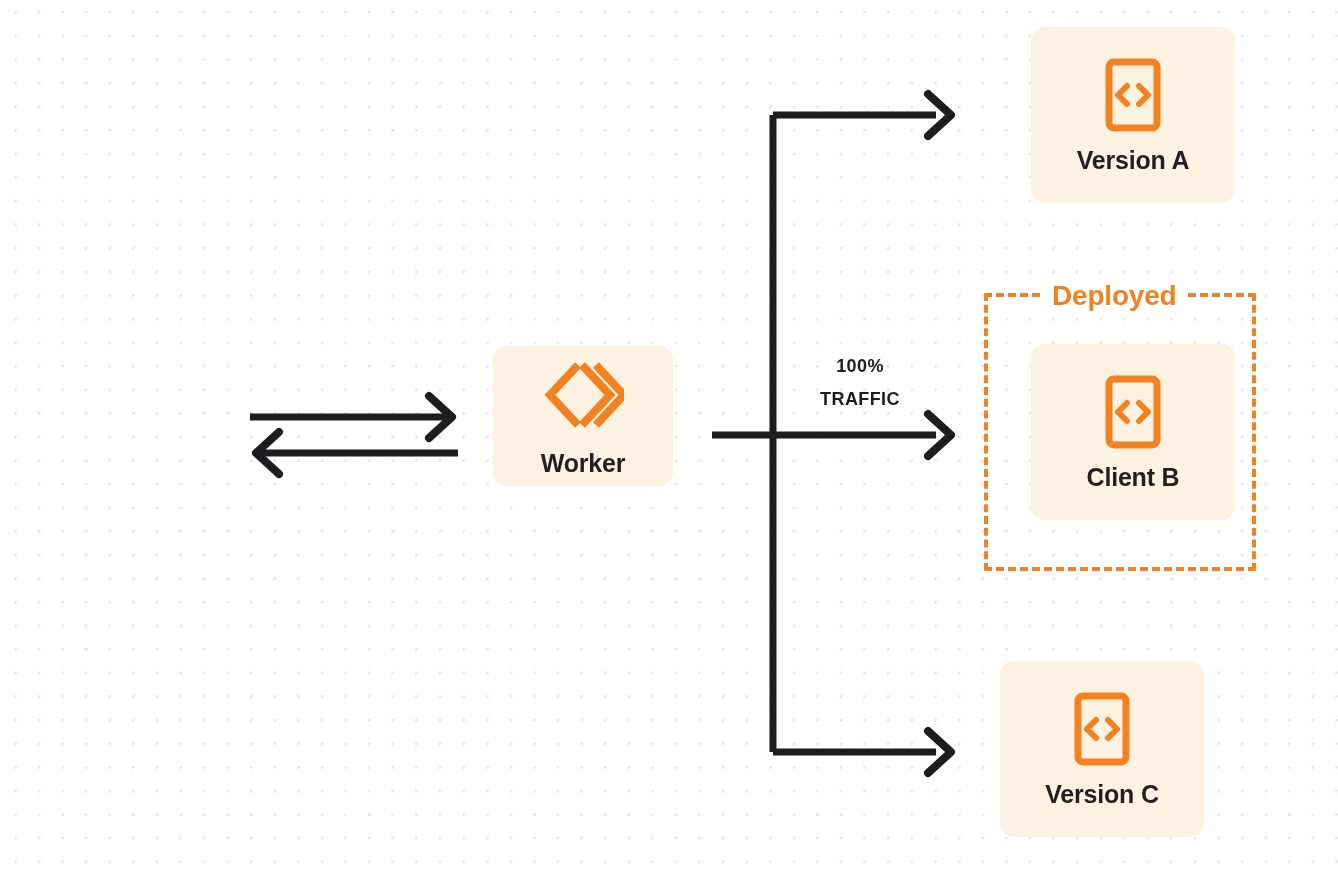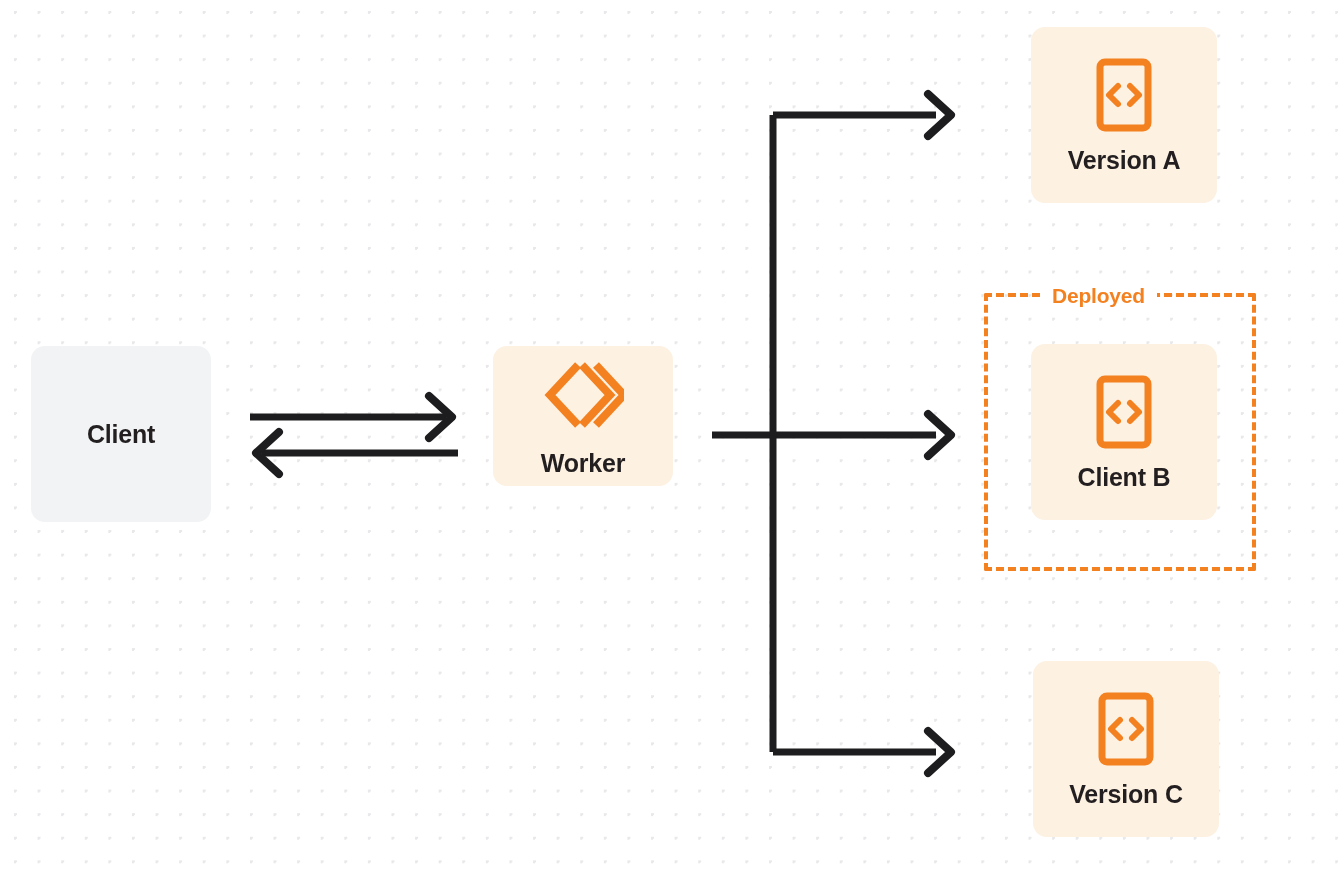--- a/index.html
+++ b/index.html
@@ -55,27 +55,27 @@
     top: 346px;
     width: 180px;
     height: 140px;
     background: #fdf1e2;
   }
   #worker-node .node-label { margin-top: 18px; }
   .worker-icon { width: 82px; height: 76px; display: block; }
 
   
   .version-node {
-    width: 186px;
+    width: 204px;
     height: 176px;
     background: #fdf1e2;
   }
   #version-a-node { left: 1031px; top: 27px; }
   #version-b-node { left: 1031px; top: 344px; }
-  #version-c-node { left: 1033px; top: 661px; }
+  #version-c-node { left: 1000px; top: 661px; }
   .version-icon { width: 56px; height: 74px; display: block; }
   .version-node .node-label { margin-top: 16px; }
 
   
   #deployed-frame {
     position: absolute;
     left: 984px;
     top: 293px;
     width: 272px;
     height: 278px;
@@ -83,21 +83,21 @@
     border: 4px dashed #f48120;
     border-radius: 2px;
   }
   #deployed-label {
     position: absolute;
     left: 1040px;
     top: 283px;
     padding: 0 12px;
     background: #ffffff;
     color: #f48120;
-    font-size: 21px;
+    font-size: 28px;
     font-weight: 700;
     line-height: 26px;
     letter-spacing: -0.2px;
     white-space: nowrap;
   }
 
   
   #traffic-label {
     position: absolute;
     left: 790px;
@@ -165,23 +165,20 @@
     <g>
       <polyline class="flow-head" points="928,414 951,435 928,456"></polyline>
     </g>
 
     <g>
       <line class="flow-line" x1="773" y1="752" x2="936" y2="752"></line>
       <polyline class="flow-head" points="928,731 951,752 928,773"></polyline>
     </g>
   </svg>
 
-  <div class="node" id="client-node">
-    <span class="node-label">Client</span>
-  </div>
 
   <div class="node" id="worker-node">
     <span>
       <svg class="worker-icon" viewBox="0 0 82 76" aria-hidden="true">
 
         <polyline points="36,8 8,38 36,68" fill="none" stroke="#f48120" stroke-width="8" stroke-linecap="butt" stroke-linejoin="miter"></polyline>
 
         <polyline points="40,8 68,38 40,68" fill="none" stroke="#f48120" stroke-width="8" stroke-linecap="butt" stroke-linejoin="miter"></polyline>
 
         <polyline points="54,8 82,38 54,68" fill="none" stroke="#f48120" stroke-width="8" stroke-linecap="butt" stroke-linejoin="miter"></polyline>
@@ -219,14 +216,18 @@
     <span>
       <svg class="version-icon" viewBox="0 0 56 74" aria-hidden="true">
         <rect x="4" y="4" width="48" height="66" rx="5" ry="5" fill="none" stroke="#f48120" stroke-width="7"></rect>
         <polyline points="22,28 13,37 22,46" fill="none" stroke="#f48120" stroke-width="6" stroke-linecap="round" stroke-linejoin="round"></polyline>
         <polyline points="34,28 43,37 34,46" fill="none" stroke="#f48120" stroke-width="6" stroke-linecap="round" stroke-linejoin="round"></polyline>
       </svg>
     </span>
     <span class="node-label">Version C</span>
   </div>
 
+  <div id="traffic-label">
+    <span class="line">100%</span>
+    <span class="line">TRAFFIC</span>
+  </div>
 
 </div>
 
 </body></html>

